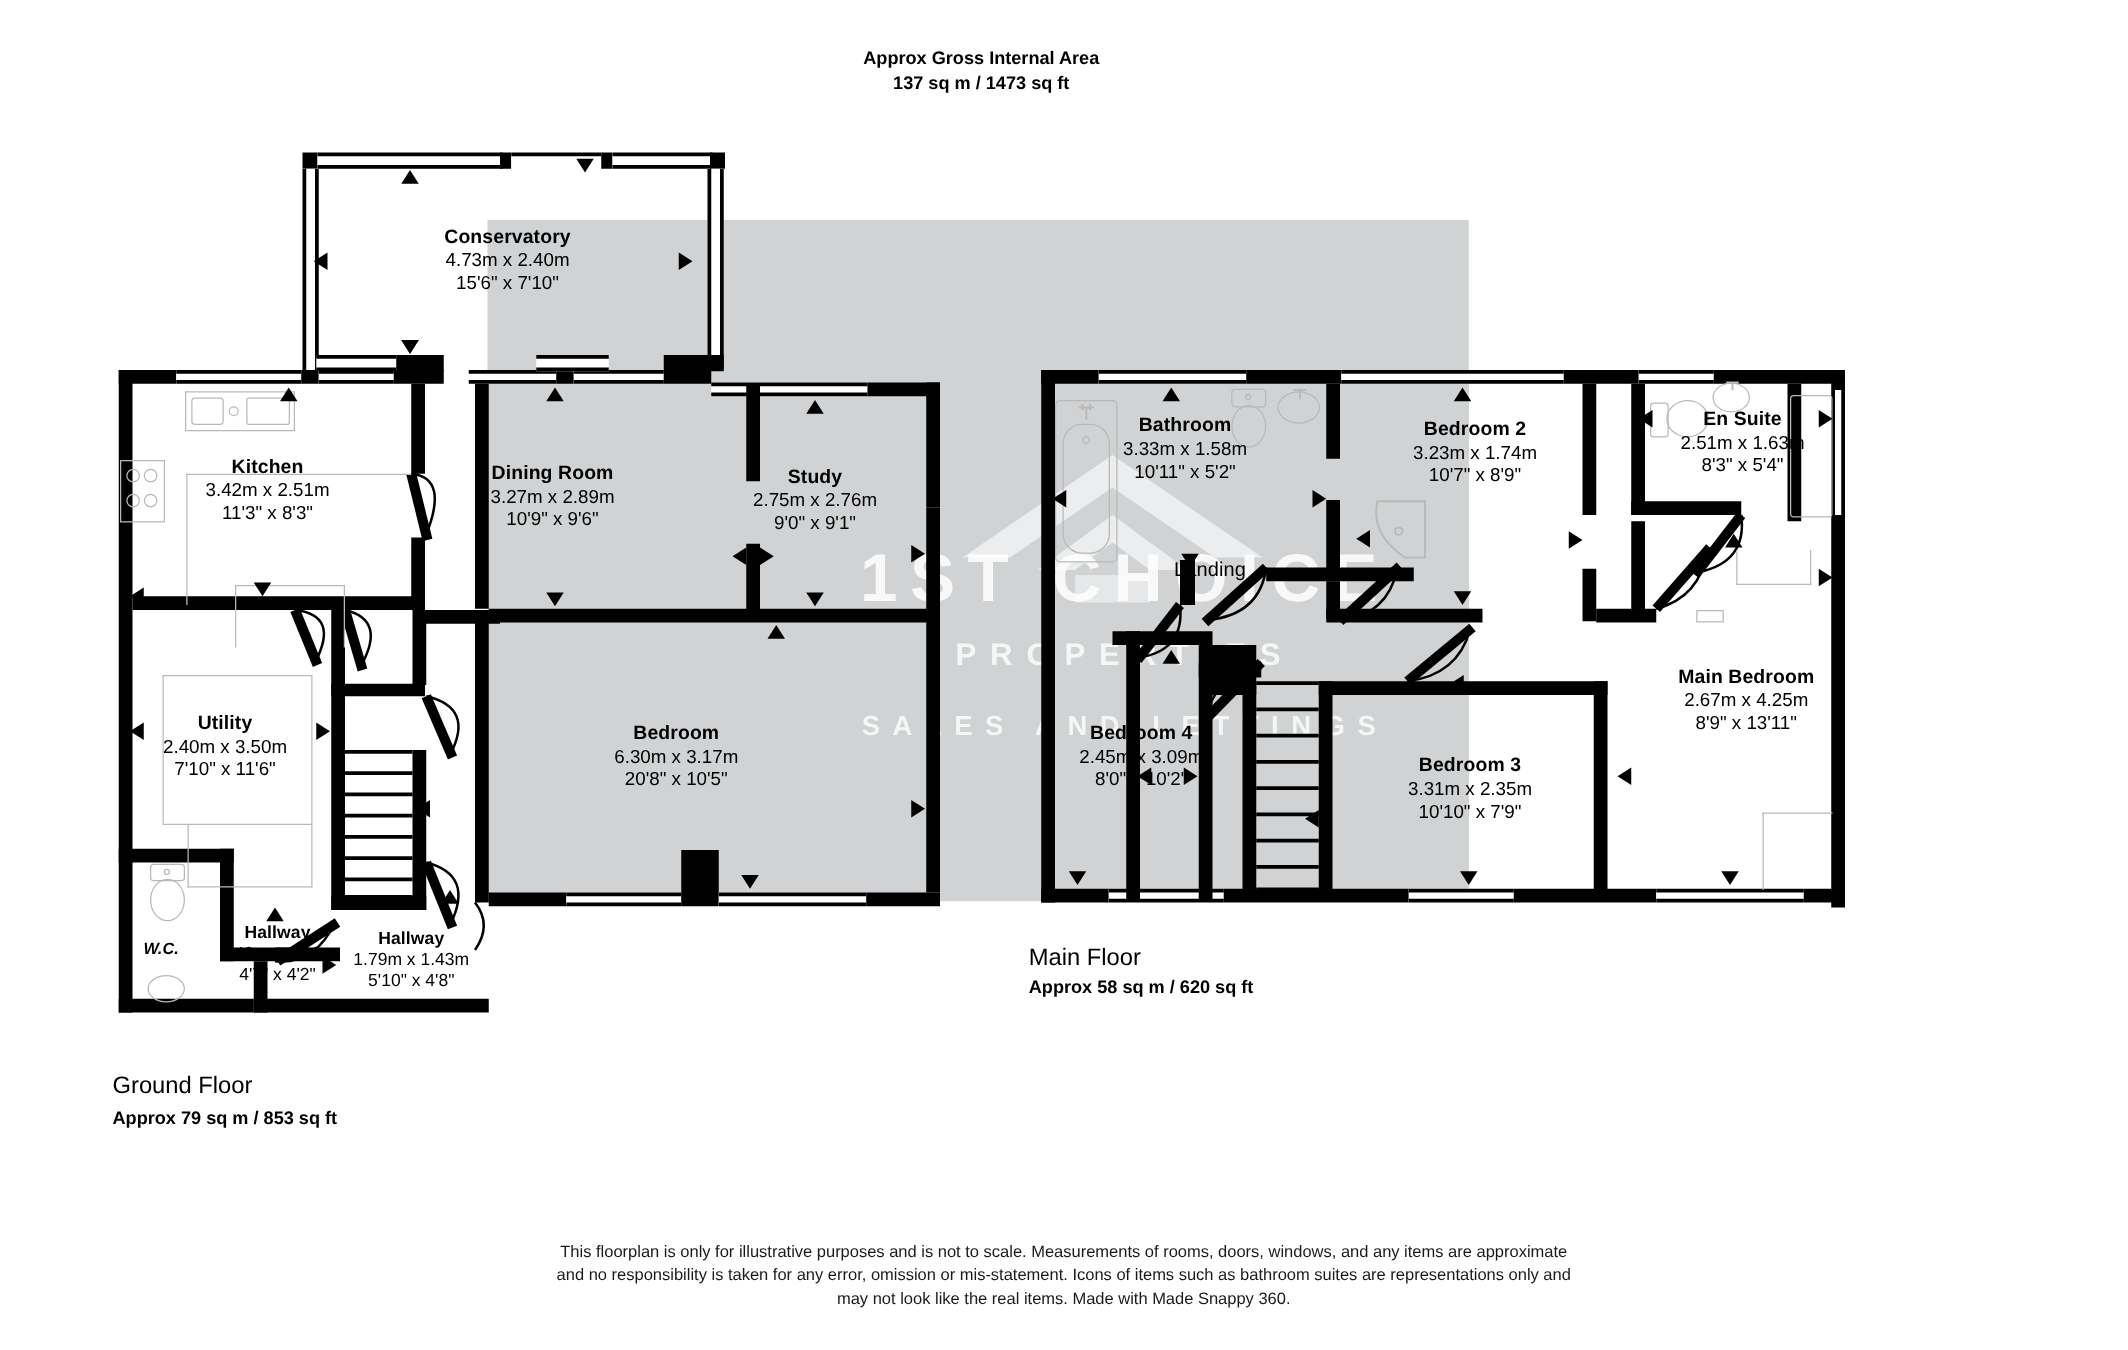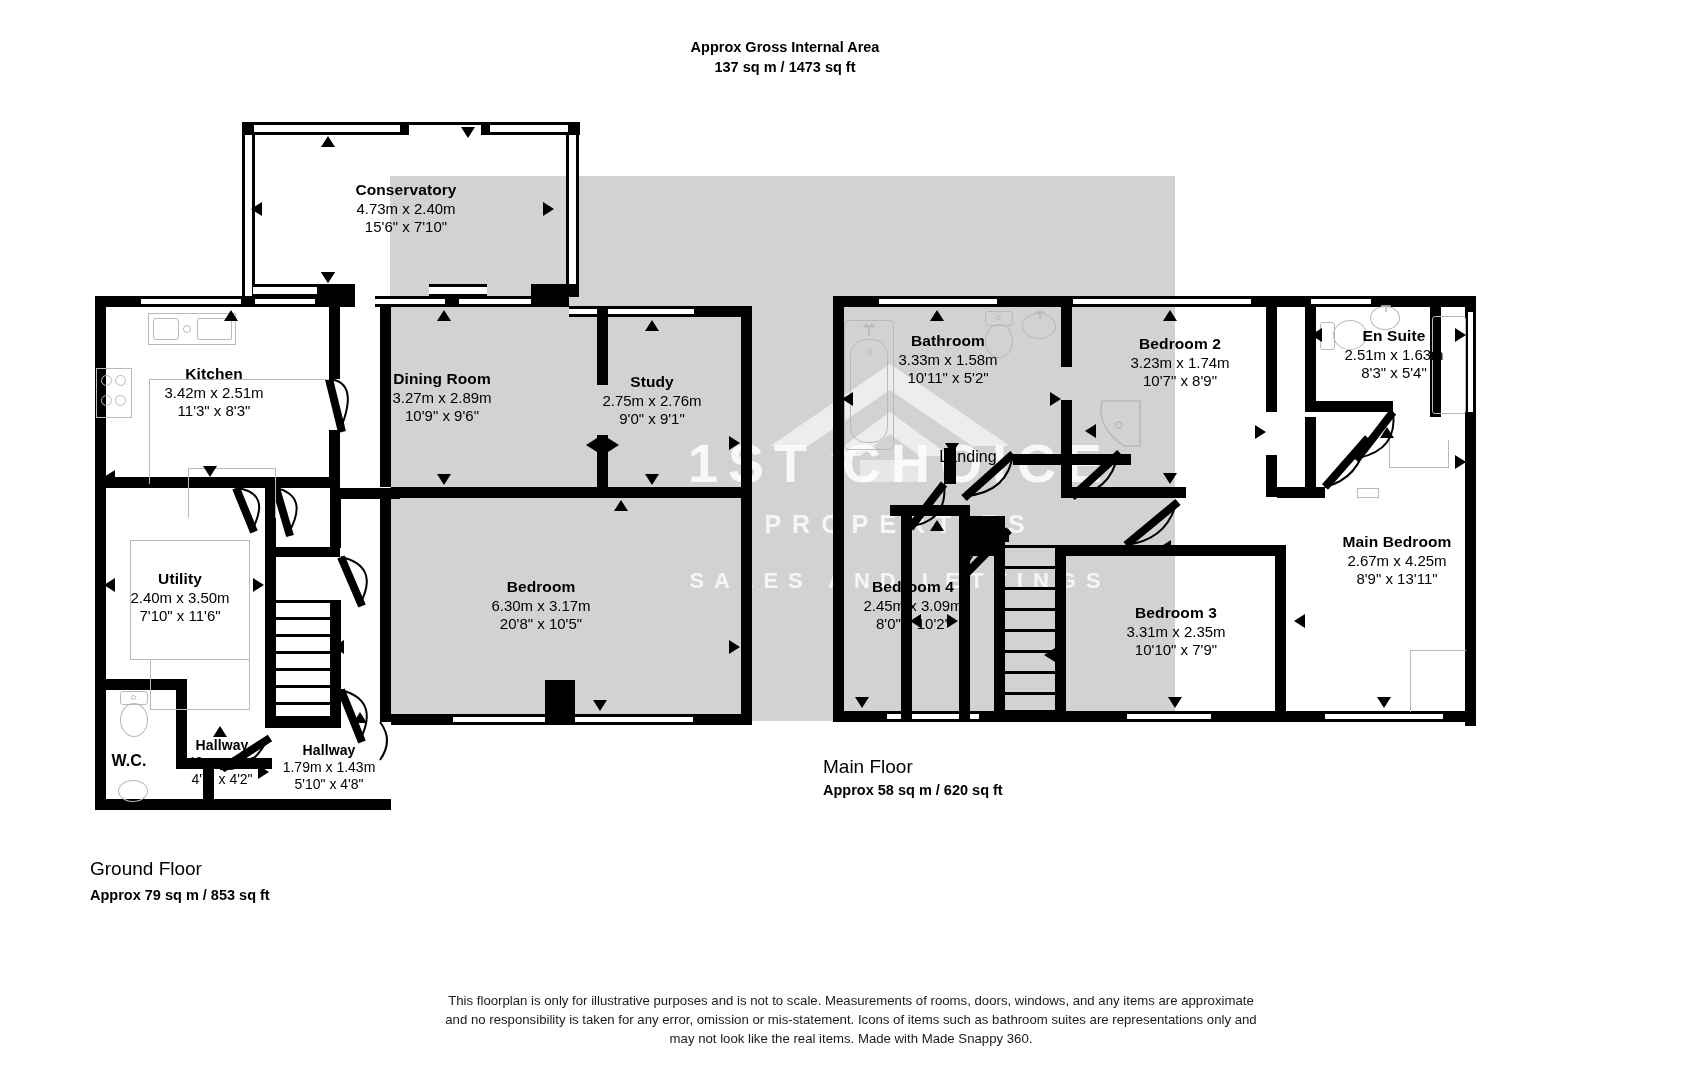--- a/index.html
+++ b/index.html
@@ -344,21 +344,21 @@
       <span class="dm">7'10" x 11'6"</span>
     </div>
 
     <div class="roomlabel" style="left:541px; top:578px;">
       <span class="nm">Bedroom</span>
       <span class="dm">6.30m x 3.17m</span>
       <span class="dm">20'8" x 10'5"</span>
     </div>
 
     <div class="roomlabel" style="left:129px; top:751px;">
-      <span class="nm" style="font-size:16px;">W.C.</span>
+      <span class="nm" style="font-size:13px;font-style:italic;">W.C.</span>
     </div>
 
     <div class="roomlabel" style="left:222px; top:737px;">
       <span class="nm" style="font-size:14px;">Hallway</span>
       <span class="dm" style="font-size:14px;">1.40m x 1.26m</span>
       <span class="dm" style="font-size:14px;">4'7" x 4'2"</span>
     </div>
 
     <div class="roomlabel" style="left:329px; top:742px;">
       <span class="nm" style="font-size:14px;">Hallway</span>

